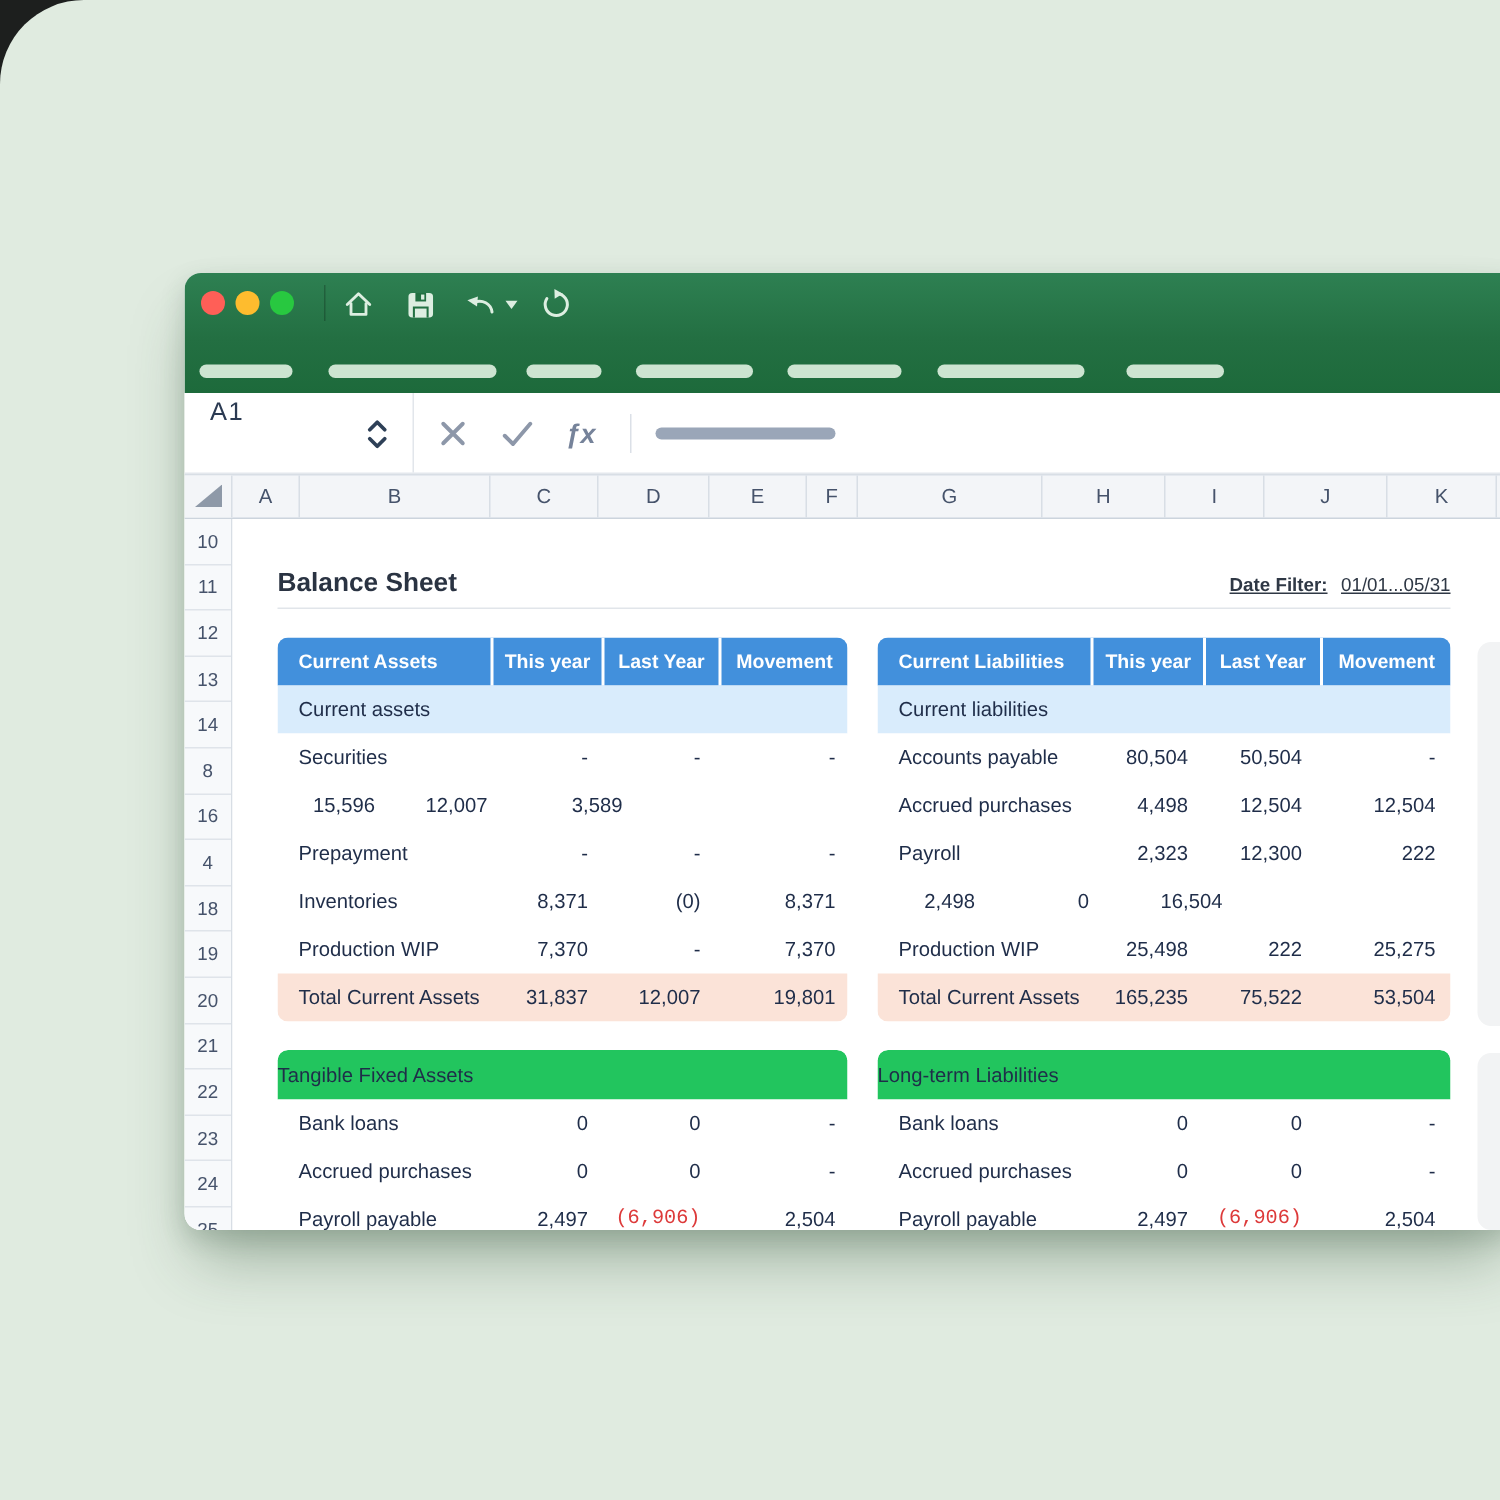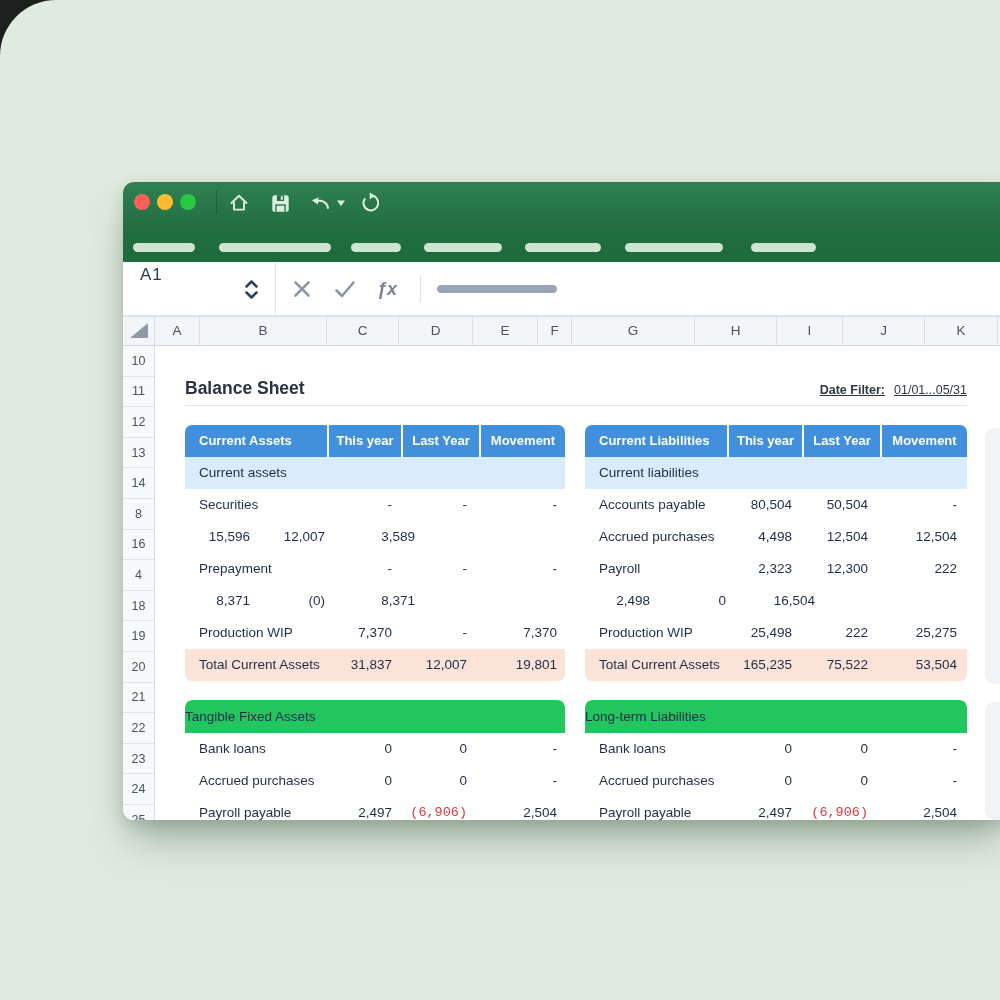--- a/index.html
+++ b/index.html
@@ -222,20 +222,21 @@
             <span class="v l">12,007</span>
             <span class="v m">3,589</span>
           </div>
           <div class="trow">
             <span class="lbl">Prepayment</span>
             <span class="v y">-</span>
             <span class="v l">-</span>
             <span class="v m">-</span>
           </div>
           <div class="trow">
+            <span class="lbl">Inventories</span>
             <span class="v y">8,371</span>
             <span class="v l">(0)</span>
             <span class="v m">8,371</span>
           </div>
           <div class="trow">
             <span class="lbl">Production WIP</span>
             <span class="v y">7,370</span>
             <span class="v l">-</span>
             <span class="v m">7,370</span>
           </div>

